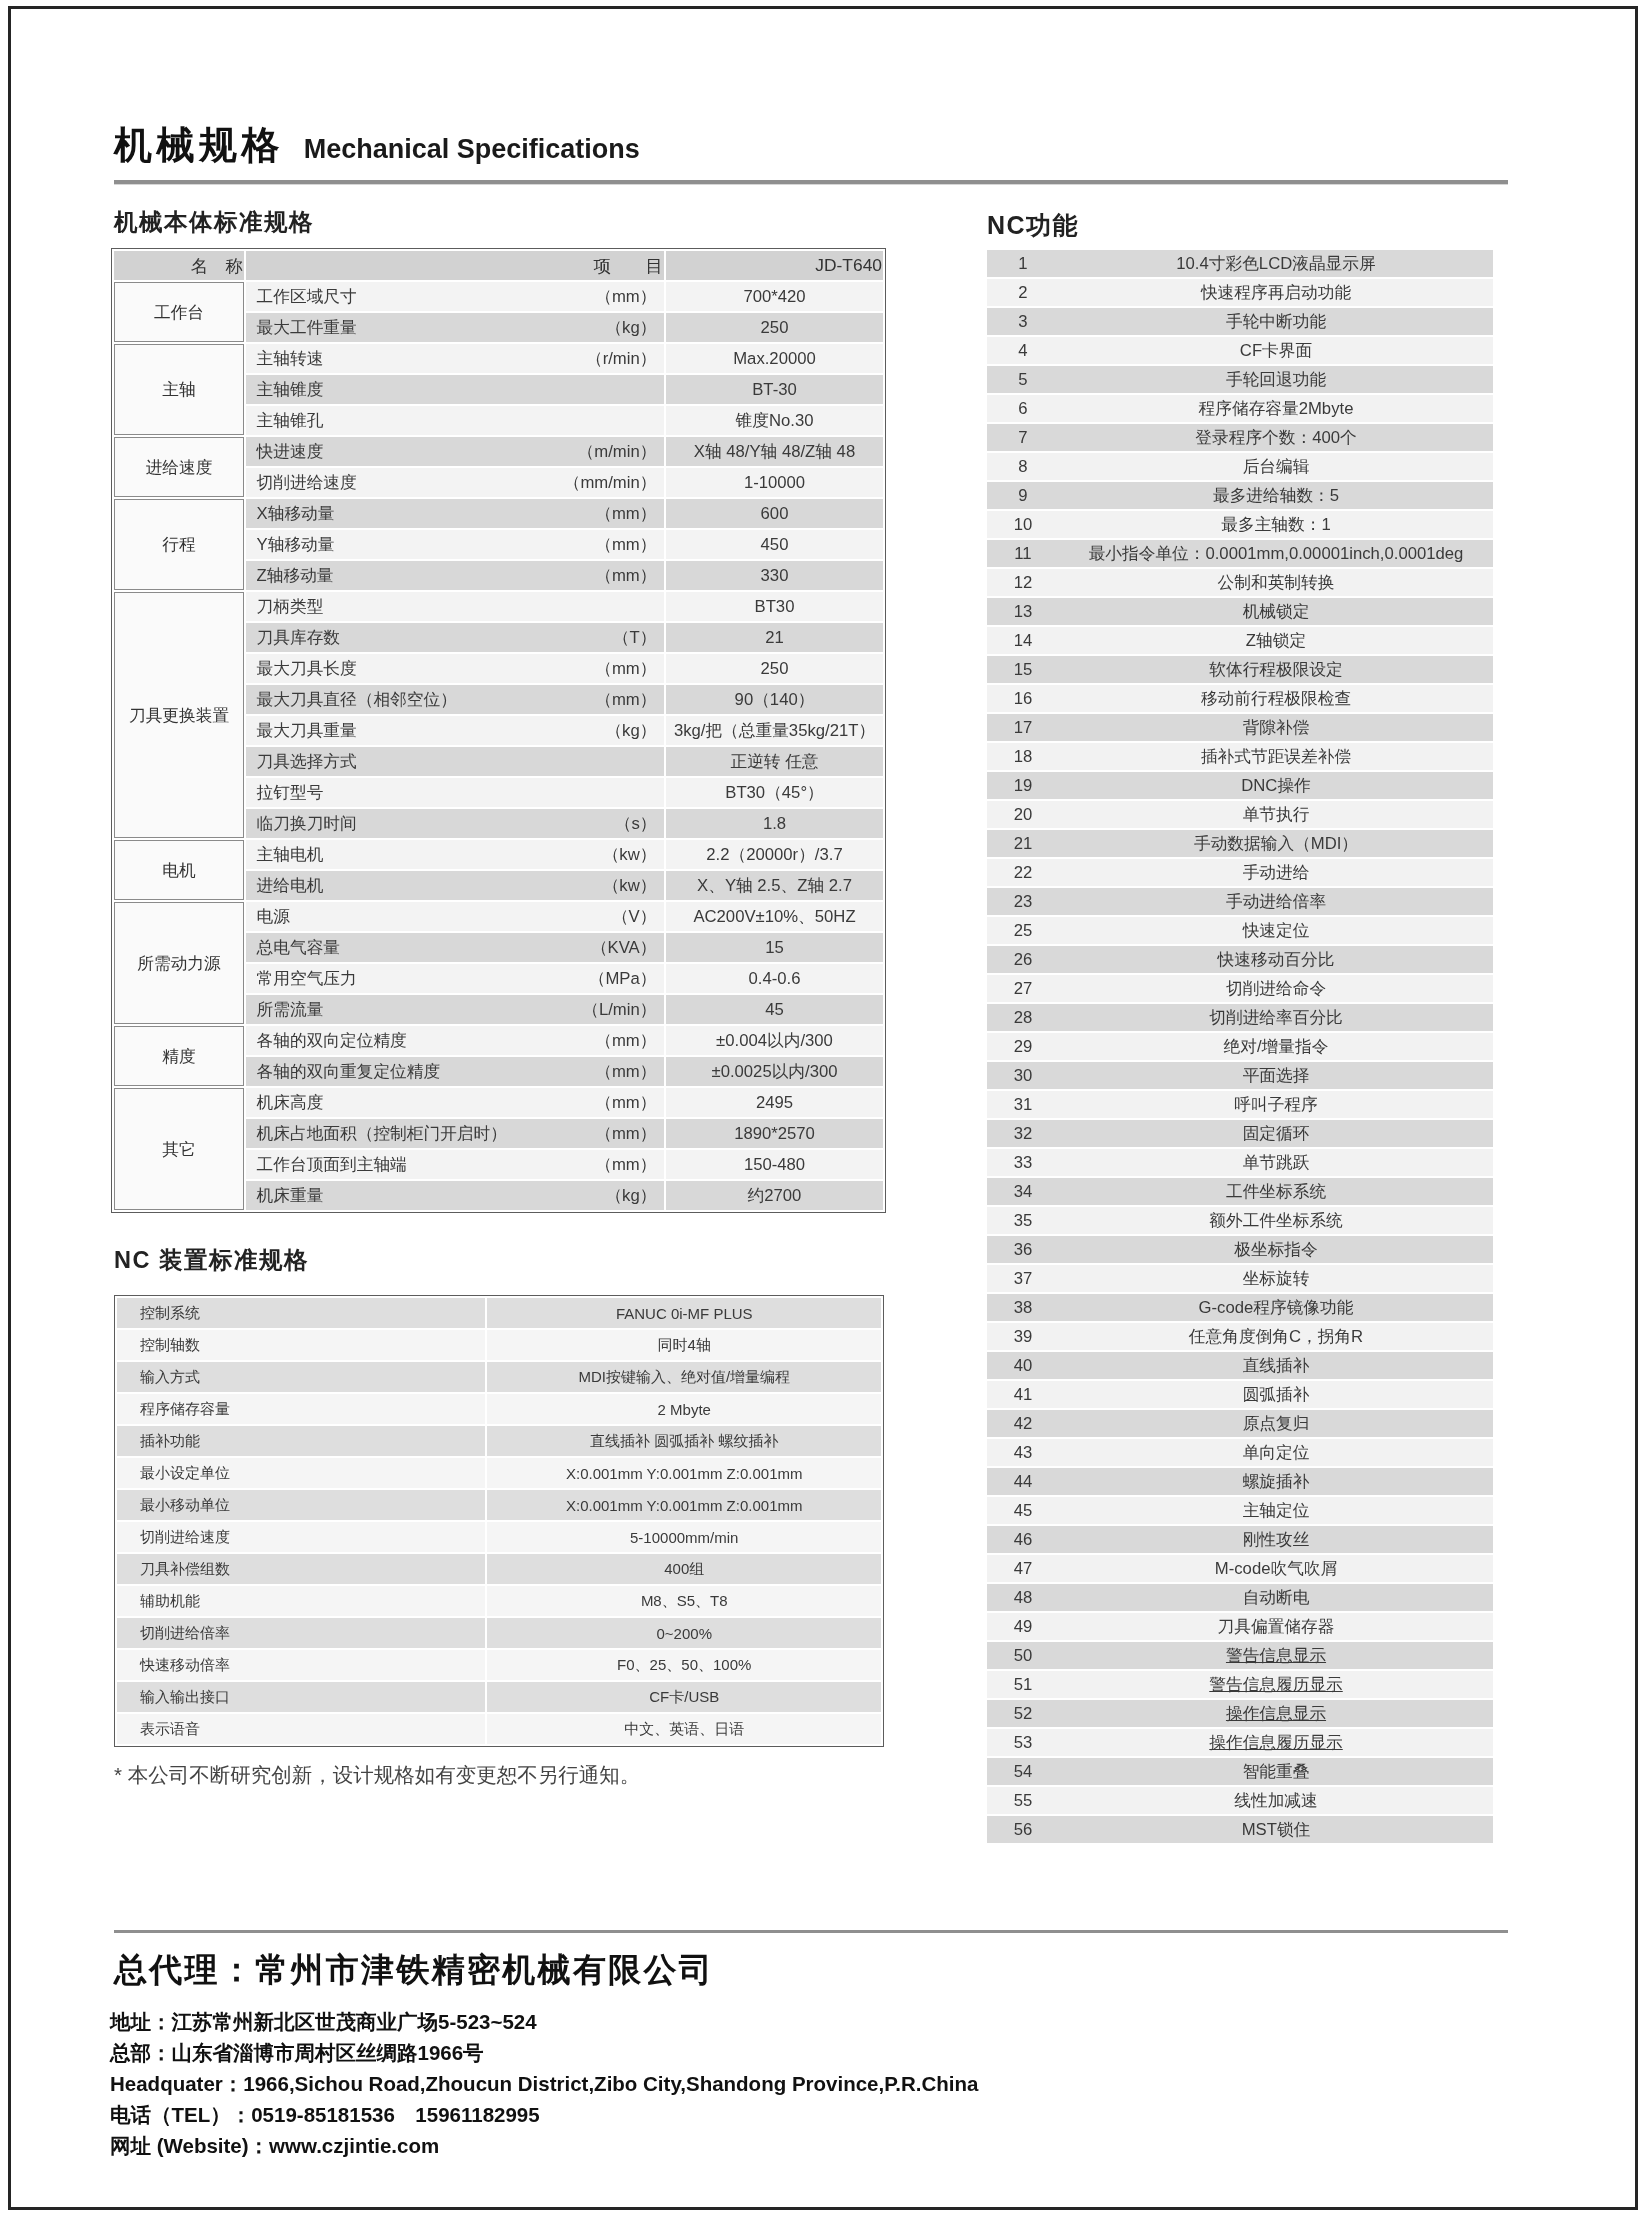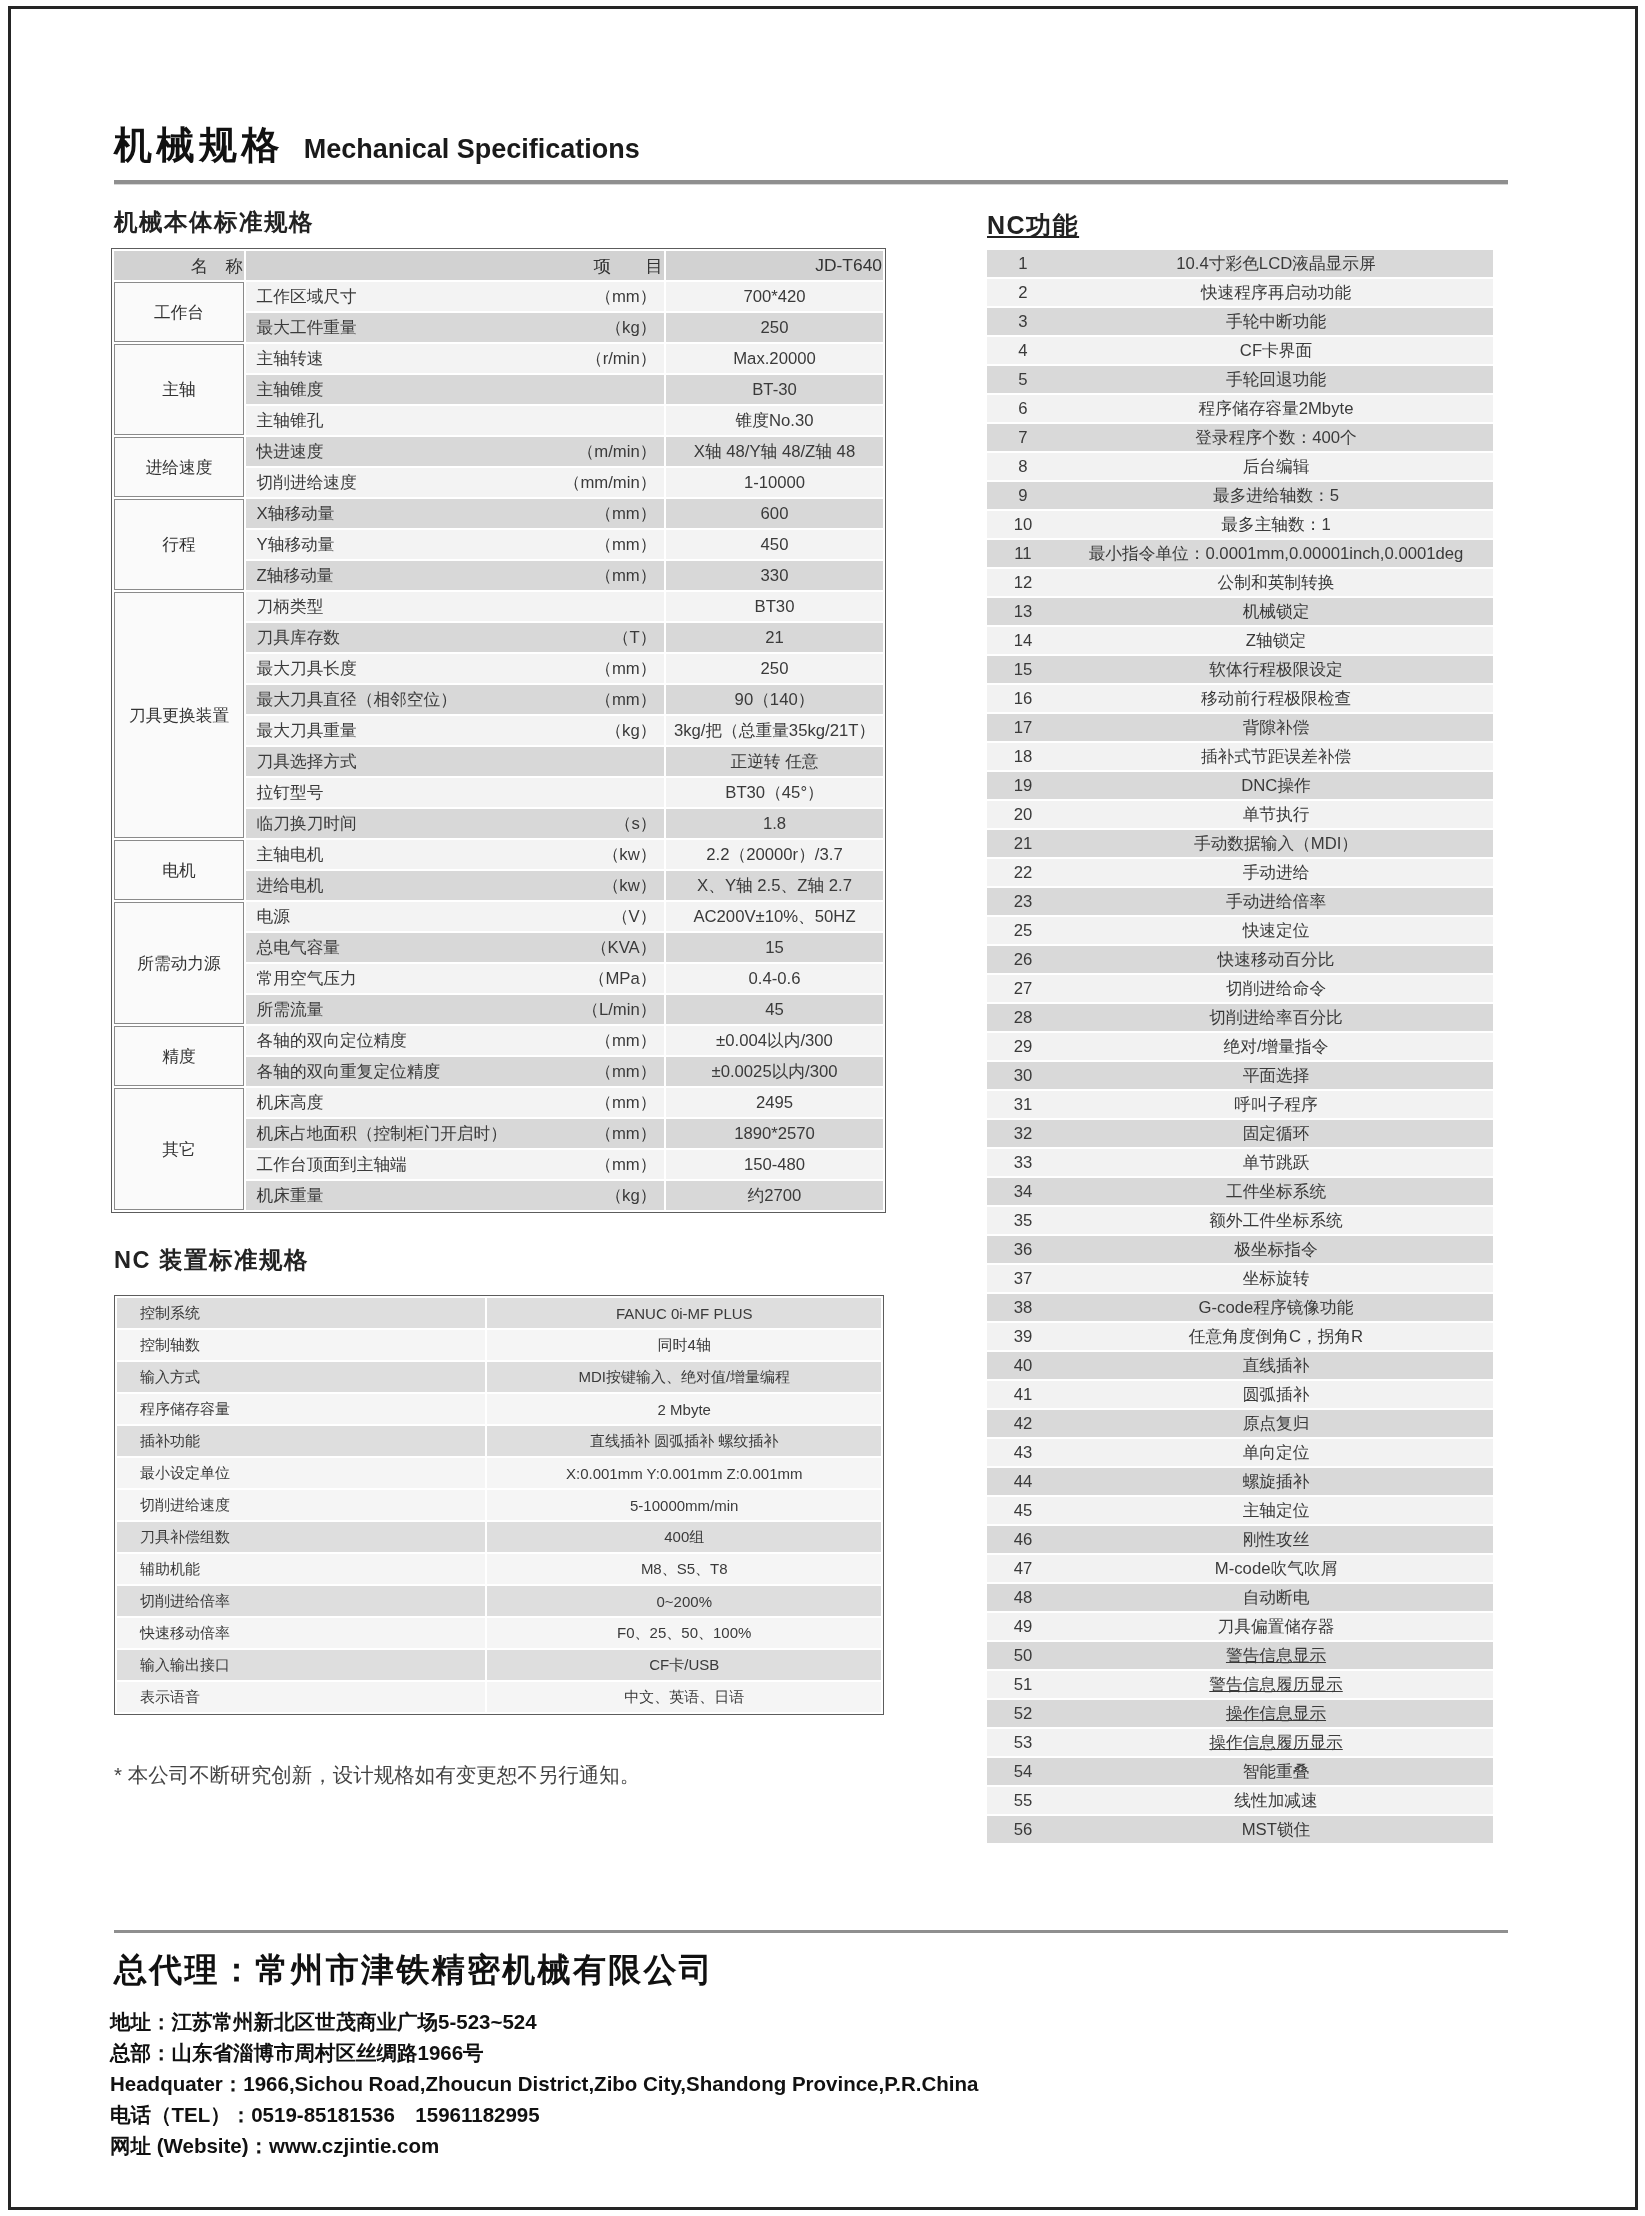--- a/index.html
+++ b/index.html
@@ -399,20 +399,24 @@
         </tr>
         <tr>
           <td class="lbl nstripe-a">插补功能</td>
           <td class="val nstripe-a">直线插补 圆弧插补 螺纹插补</td>
         </tr>
         <tr>
           <td class="lbl nstripe-b">最小设定单位</td>
           <td class="val nstripe-b">X:0.001mm Y:0.001mm Z:0.001mm</td>
         </tr>
         <tr>
+          <td class="lbl nstripe-a">最小移动单位</td>
+          <td class="val nstripe-a">X:0.001mm Y:0.001mm Z:0.001mm</td>
+        </tr>
+        <tr>
           <td class="lbl nstripe-b">切削进给速度</td>
           <td class="val nstripe-b">5-10000mm/min</td>
         </tr>
         <tr>
           <td class="lbl nstripe-a">刀具补偿组数</td>
           <td class="val nstripe-a">400组</td>
         </tr>
         <tr>
           <td class="lbl nstripe-b">辅助机能</td>
           <td class="val nstripe-b">M8、S5、T8</td>
@@ -431,21 +435,21 @@
         </tr>
         <tr>
           <td class="lbl nstripe-b">表示语音</td>
           <td class="val nstripe-b">中文、英语、日语</td>
         </tr>
       </tbody>
   </table>
 
   <div class="note">* 本公司不断研究创新，设计规格如有变更恕不另行通知。</div>
 
-  <div class="section-title" style="left:987px;top:209px;font-size:25px;text-decoration:underline;">NC功能</div>
+  <div class="section-title" style="left:987px;top:209px;font-size:25px;">NC功能</div>
   <div class="ncf" id="ncf-list">
       <div class="ncf-row fstripe-a">
         <div class="ncf-no">1</div>
         <div class="ncf-text">10.4寸彩色LCD液晶显示屏</div>
       </div>
       <div class="ncf-row fstripe-b">
         <div class="ncf-no">2</div>
         <div class="ncf-text">快速程序再启动功能</div>
       </div>
       <div class="ncf-row fstripe-a">

